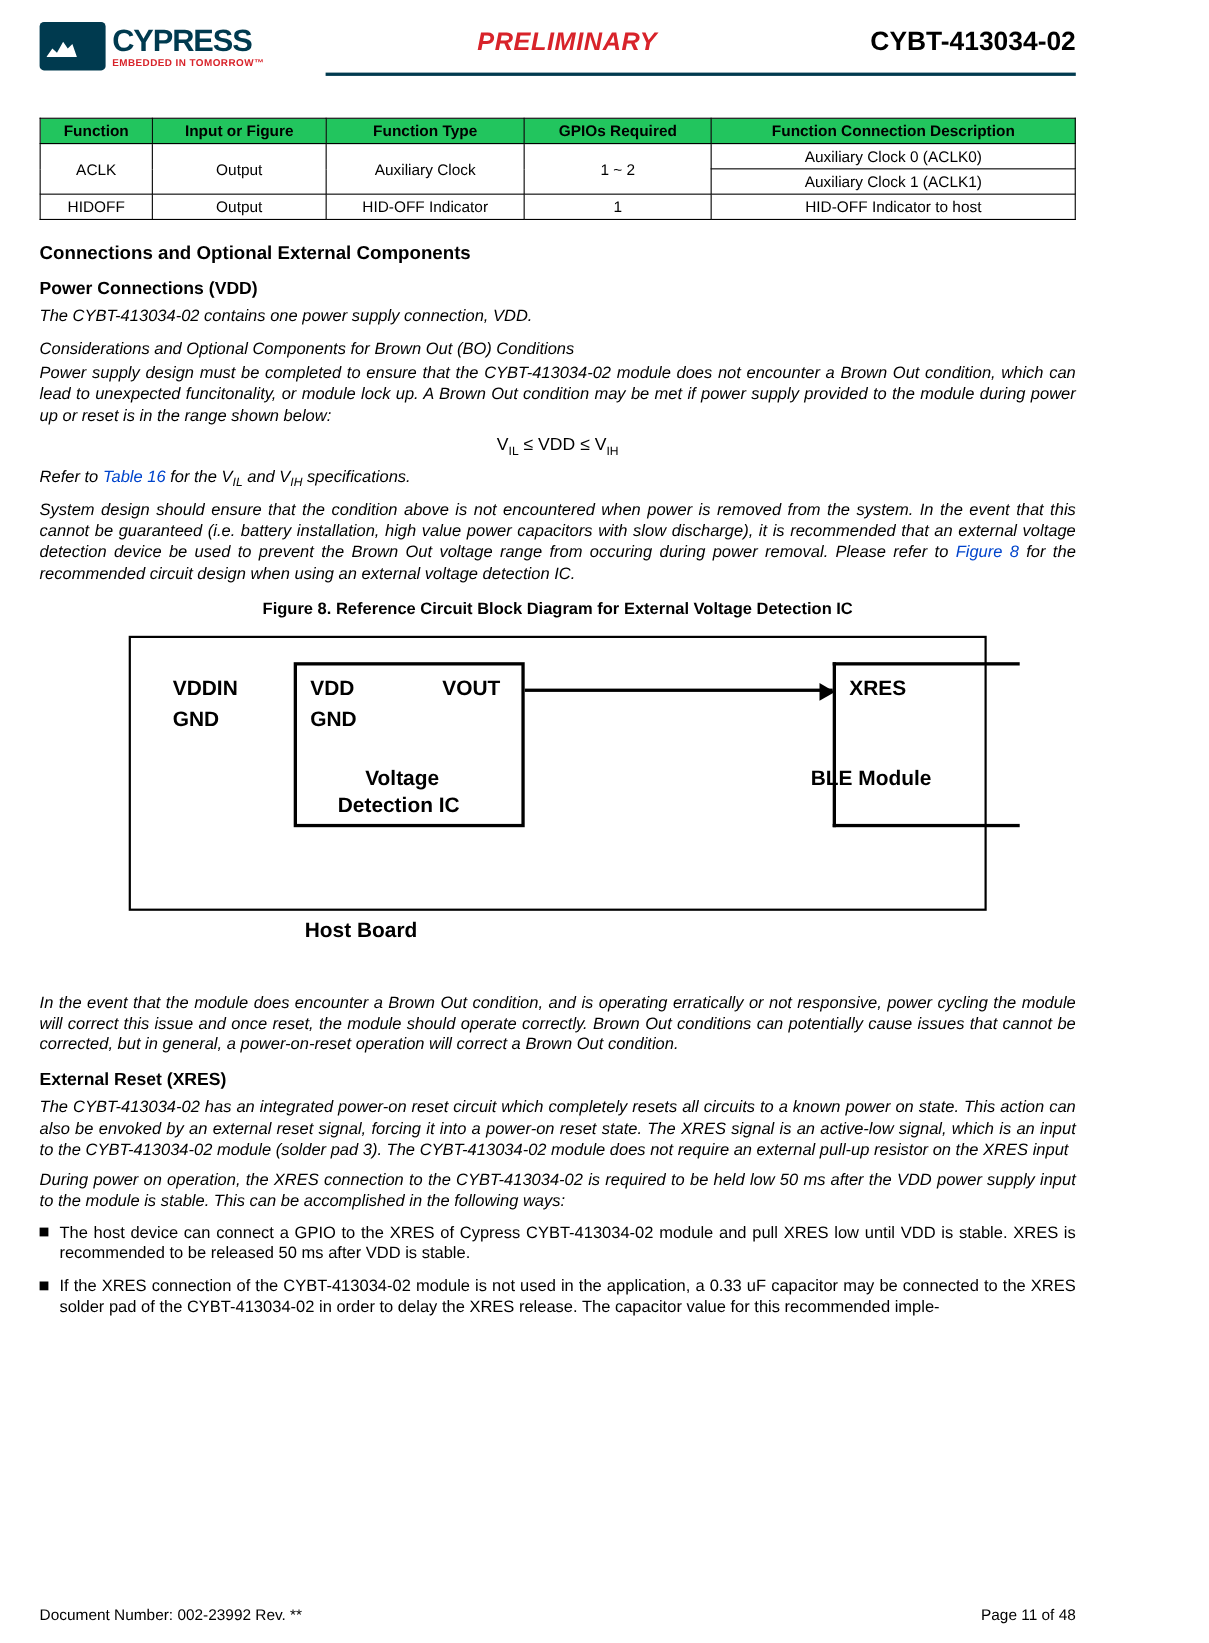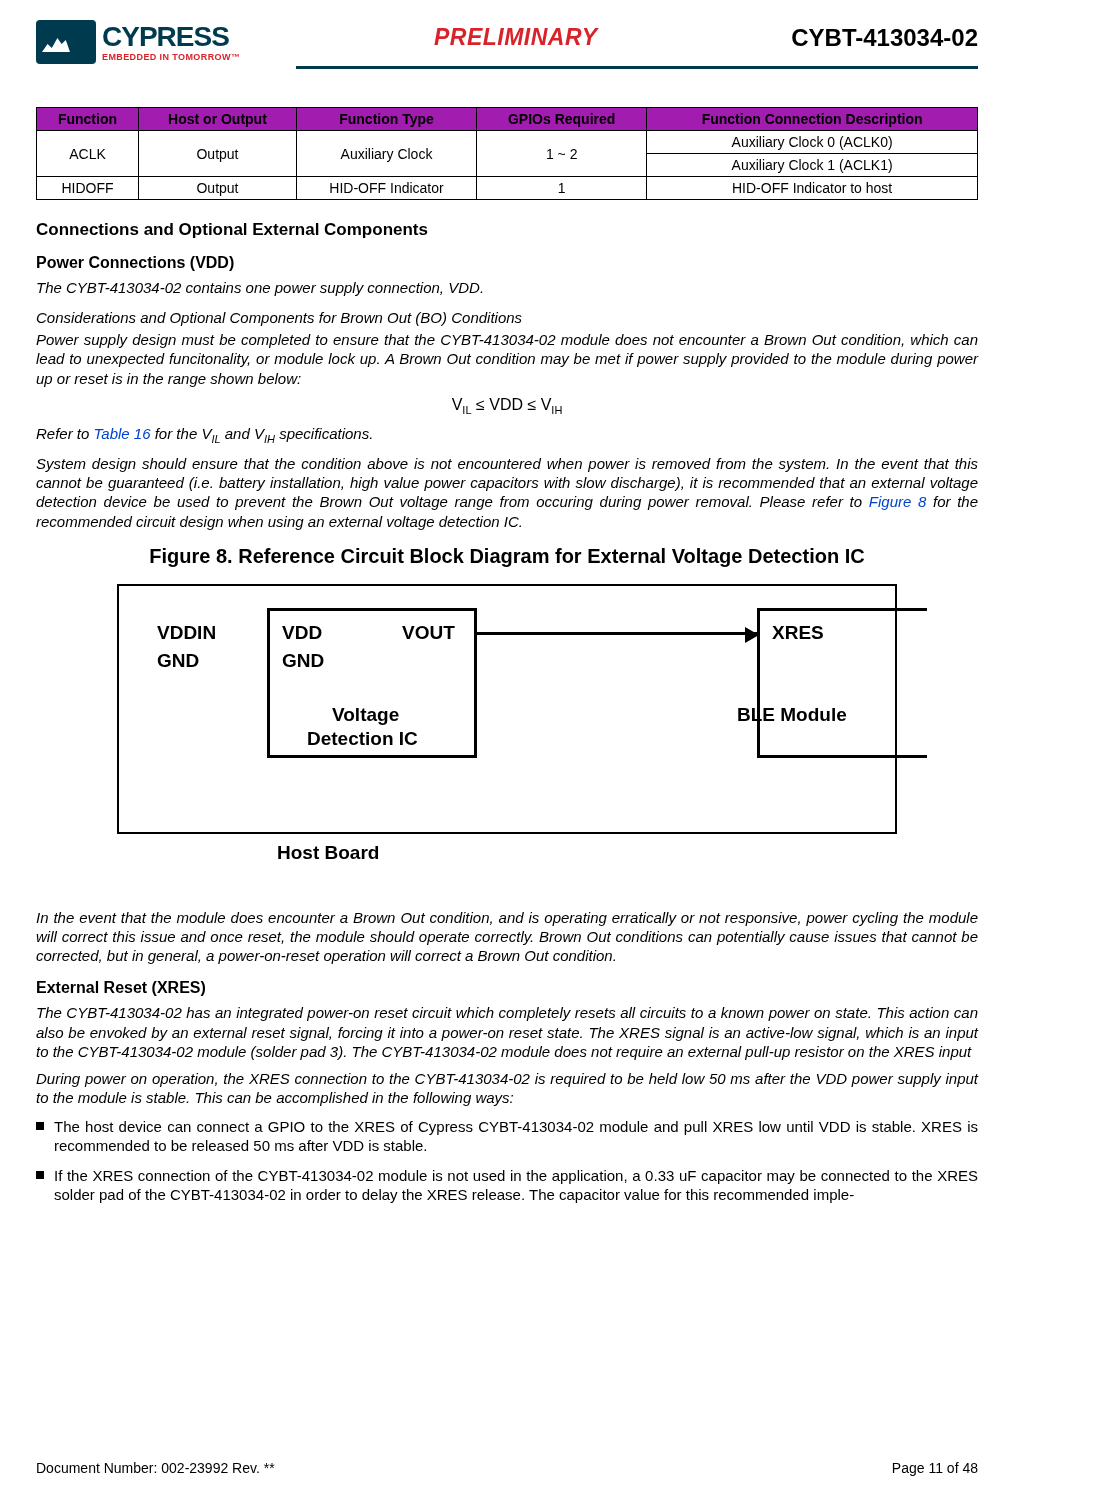--- a/index.html
+++ b/index.html
@@ -91,21 +91,21 @@
     font-size: 14px;
     margin-bottom: 20px;
   }
   table.functable th, table.functable td {
     border: 1px solid #000;
     padding: 3px 6px;
     text-align: center;
     vertical-align: middle;
   }
   table.functable th {
-    background: #a21caf;
+    background: #22c55e;
     font-weight: 700;
   }
 
   .h1 { font-size: 17px; font-weight: 800; margin: 18px 0 10px 0; }
   .h2 { font-size: 16px; font-weight: 800; margin: 14px 0 6px 0; }
   .h3i { font-size: 15px; font-style: italic; margin: 12px 0 0 0; }
 
   p.body, .body {
     font-size: 15px;
     line-height: 1.28;
@@ -118,21 +118,21 @@
 
   .ineq {
     text-align: center;
     font-size: 16px;
     margin: 8px 0;
   }
 
   .fig-caption {
     text-align: center;
     font-weight: 700;
-    font-size: 20px;
+    font-size: 15px;
     margin: 14px 0 6px 0;
   }
 
   .figure {
     margin: 16px auto 24px auto;
     width: 780px;
     height: 300px;
     position: relative;
     border: 2px solid #000;
     border-left: none;
@@ -223,21 +223,21 @@
       <span class="preliminary">PRELIMINARY</span>
     </div>
     <div class="header-right">CYBT-413034-02</div>
   </div>
   <hr class="hr-line">
 
   <table class="functable">
     <thead>
       <tr>
         <th>Function</th>
-        <th>Host or Output</th>
+        <th>Input or Figure</th>
         <th>Function Type</th>
         <th>GPIOs Required</th>
         <th>Function Connection Description</th>
       </tr>
     </thead>
     <tbody>
       <tr>
         <td rowspan="2">ACLK</td>
         <td rowspan="2">Output</td>
         <td rowspan="2">Auxiliary Clock</td>

